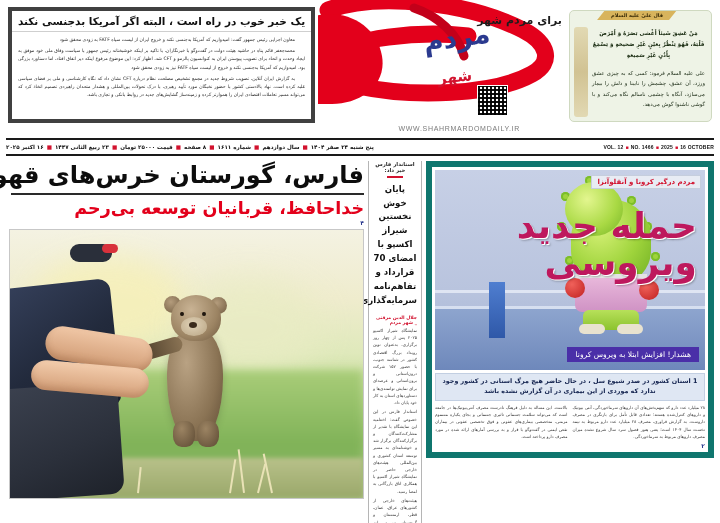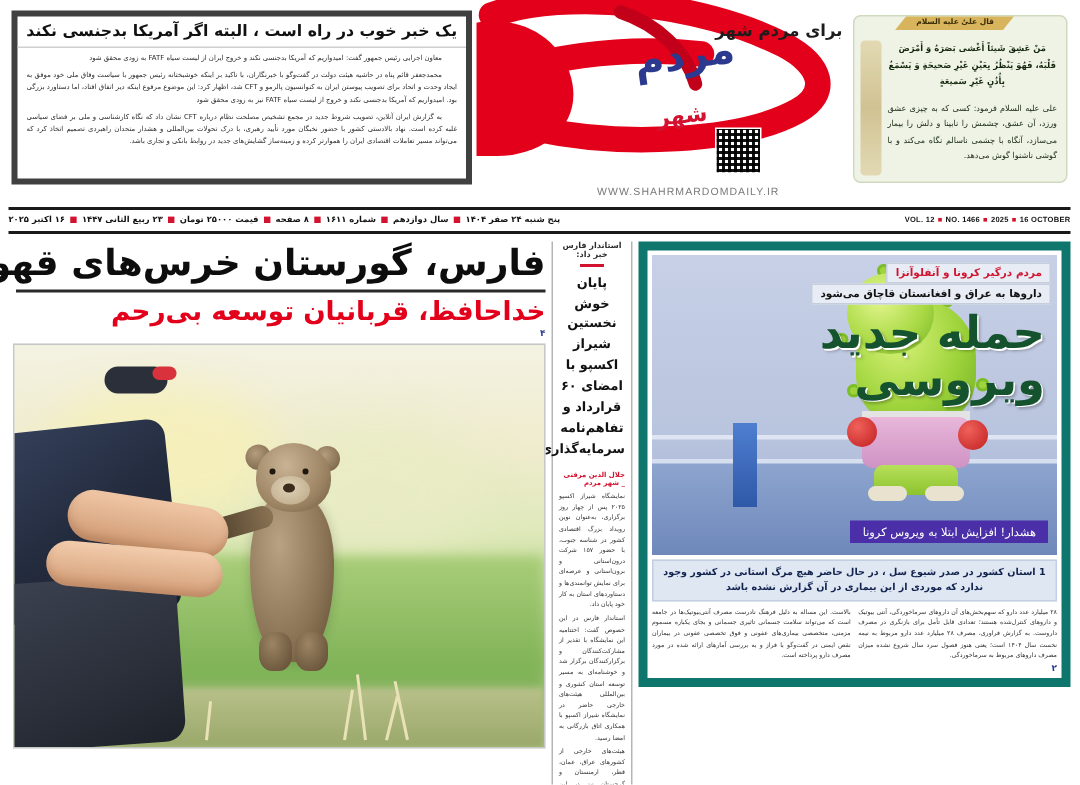--- a/index.html
+++ b/index.html
@@ -192,21 +192,21 @@
 
   .ov-kicker{
     position:absolute;right:4px;top:5px;background:#e8ecf4;color:#d2122e;font-size:7px;font-weight:bold;
     padding:2px 5px;border:1px solid #c6cedd;
   }
   .ov-kicker2{
     position:absolute;right:4px;top:19px;background:#e8ecf4;color:#111;font-size:7px;font-weight:bold;
     padding:2px 5px;border:1px solid #c6cedd;
   }
   .ov-hl{
-    position:absolute;right:8px;top:38px;font-size:30px;font-weight:bold;color:#14532d;line-height:1.02;
+    position:absolute;right:8px;top:38px;font-size:36px;font-weight:bold;color:#be185d;line-height:1.02;
     text-shadow:1px 1px 0 #fff,2px 2px 2px rgba(0,0,0,.25);letter-spacing:-1px;
   }
   .ov-warn{
     position:absolute;right:6px;bottom:8px;background:#4a2fa8;color:#fff;font-size:7.6px;font-weight:normal;
     padding:3px 8px;
   }
   .bullets{margin-top:3px;}
   .bullet{
     background:#dfe7f3;border:1px solid #c2cfe2;font-size:6.4px;font-weight:bold;color:#12224e;
     text-align:center;padding:3px 4px;line-height:1.55;margin-bottom:2px;
@@ -287,21 +287,20 @@
             <div class="trunks-band"></div>
             <div class="trunks"></div>
             <div class="glove" style="left:6px;top:96px;"></div>
             <div class="glove" style="left:80px;top:98px;"></div>
             <div class="legs"></div>
             <div class="boot" style="left:20px;"></div>
             <div class="boot" style="left:58px;"></div>
           </div>
 
           <div class="ov-kicker">مردم درگیر کرونا و آنفلوآنزا</div>
-          <div class="ov-kicker2">داروها به عراق و افغانستان قاچاق می‌شود</div>
           <div class="ov-hl">
             <div>حمله جدید</div>
             <div>ویروسی</div>
           </div>
           <div class="ov-warn">هشدار! افزایش ابتلا به ویروس کرونا</div>
         </div>
 
         <div class="bullets">
           <div class="bullet">1 استان کشور در صدر شیوع سل ، در حال حاضر هیچ مرگ استانی در کشور وجود ندارد که موردی از این بیماری در آن گزارش نشده باشد</div>
         </div>
@@ -312,21 +311,21 @@
         </div>
         <div class="pgmark">۲</div>
       </div>
     </div>
 
     <div class="vrule"></div>
 
     <div class="col-mid">
       <div class="kicker">استاندار فارس خبر داد:</div>
       <div class="kicker-dash"></div>
-      <div class="mid-hl">پایان خوش نخستین شیراز اکسپو با امضای ۶۰ قرارداد و تفاهم‌نامه سرمایه‌گذاری</div>
+      <div class="mid-hl">پایان خوش نخستین شیراز اکسپو با امضای 70 قرارداد و تفاهم‌نامه سرمایه‌گذاری</div>
       <div class="byline">جلال الدین مرقتی _ شهر مردم</div>
       <div class="mid-body">
         <p>نمایشگاه شیراز اکسپو ۲۰۲۵ پس از چهار روز برگزاری، به‌عنوان نوین رویداد بزرگ اقتصادی کشور در شناسه جنوب، با حضور ۱۵۷ شرکت درون‌استانی و برون‌استانی و عرصه‌ای برای نمایش توانمندی‌ها و دستاوردهای استان به کار خود پایان داد.</p>
         <p>استاندار فارس در این خصوص گفت: اختتامیه این نمایشگاه با تقدیر از مشارکت‌کنندگان و برگزارکنندگان برگزار شد و خوشنامه‌ای به مسیر توسعه استان کشوری و بین‌المللی هیئت‌های خارجی حاضر در نمایشگاه شیراز اکسپو با همکاری اتاق بازرگانی به امضا رسید.</p>
         <p>هیئت‌های خارجی از کشورهای عراق، عمان، قطر، ارمنستان و گرجستان نیز در این رویداد حضور داشتند و جمعیت ویژه‌ای نیز از استان‌های همجوار به نمایشگاه ۱۵۷ شرکت‌کننده داخلی سر زدند.</p>
 
       </div>
     </div>
 
     <div class="vrule"></div>

